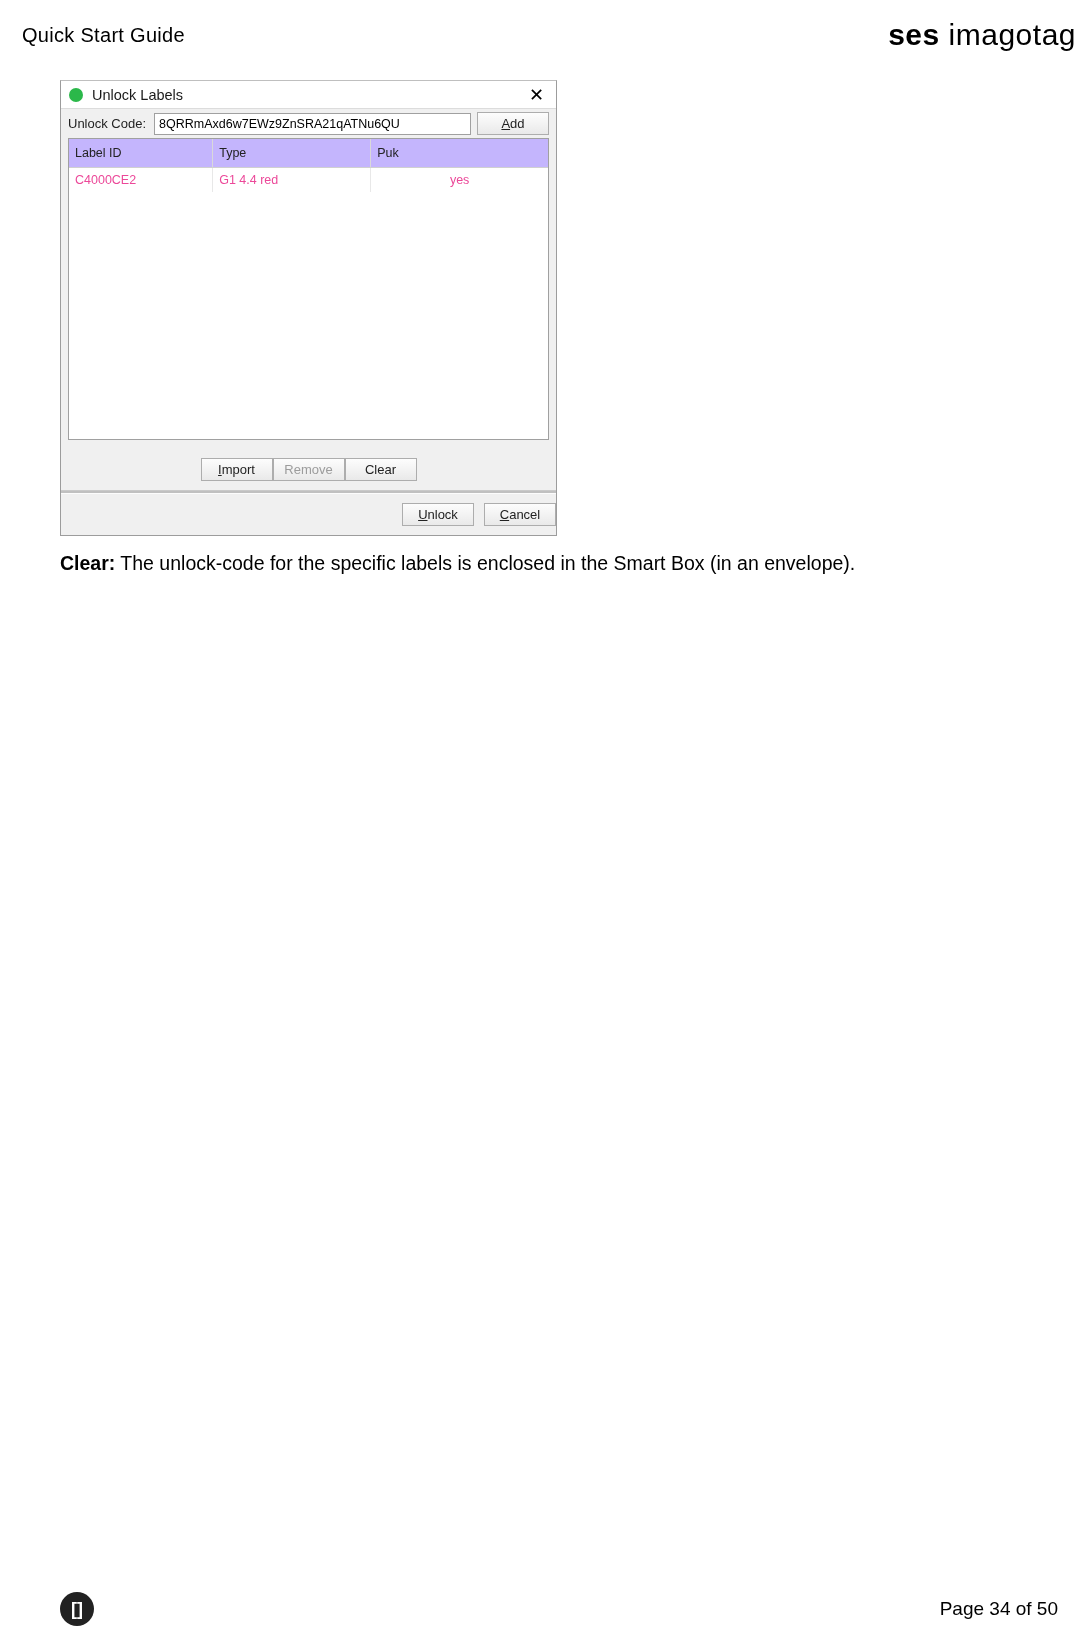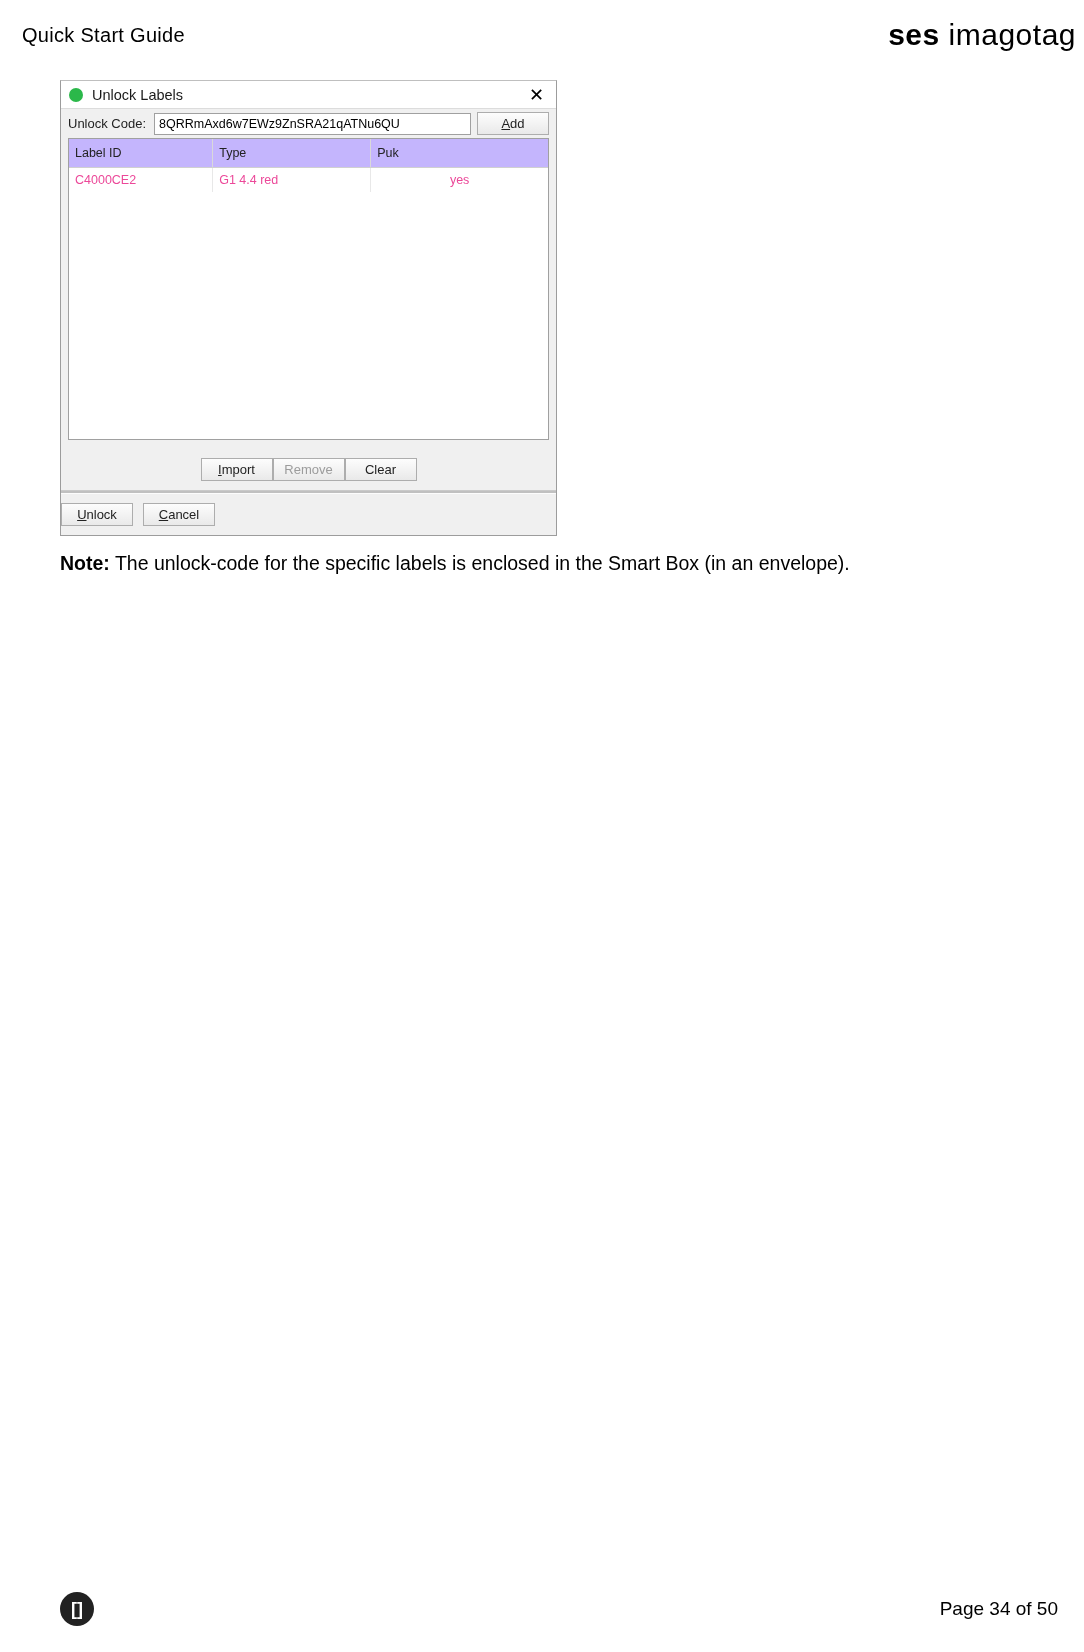--- a/index.html
+++ b/index.html
@@ -155,21 +155,21 @@
 
   .btn-row {
     display: flex;
     justify-content: center;
     gap: 0;
     padding: 8px 0 9px 0;
     border-bottom: 1px solid #c9c9c9;
   }
   .btn-row-final {
     display: flex;
-    justify-content: flex-start;
+    justify-content: flex-end;
     gap: 10px;
     padding: 9px 0 9px 0;
     border-top: 1px solid #ffffffc0;
   }
   .btn-row-final-divider{
     border-top: 2px solid #c0c0c0;
   }
 
   .caption {
     margin-top: 26px;
@@ -276,21 +276,21 @@
           <span><span class="u">U</span><span>nlock</span></span>
         </div>
         <div class="btn">
           <span><span class="u">C</span><span>ancel</span></span>
         </div>
       </div>
     </div>
 
 
     <div class="note">
-      <b>Note:</b><span> The unlock-code for the specific labels is enclosed in the Smart Box (in an envelope).</span>
+      <b>Clear:</b><span> The unlock-code for the specific labels is enclosed in the Smart Box (in an envelope).</span>
     </div>
 
   </div>
 
   <div class="footer">
     <div class="footer-badge">[]</div>
     <div class="footer-page">Page 34 of 50</div>
   </div>
 
 </div>

